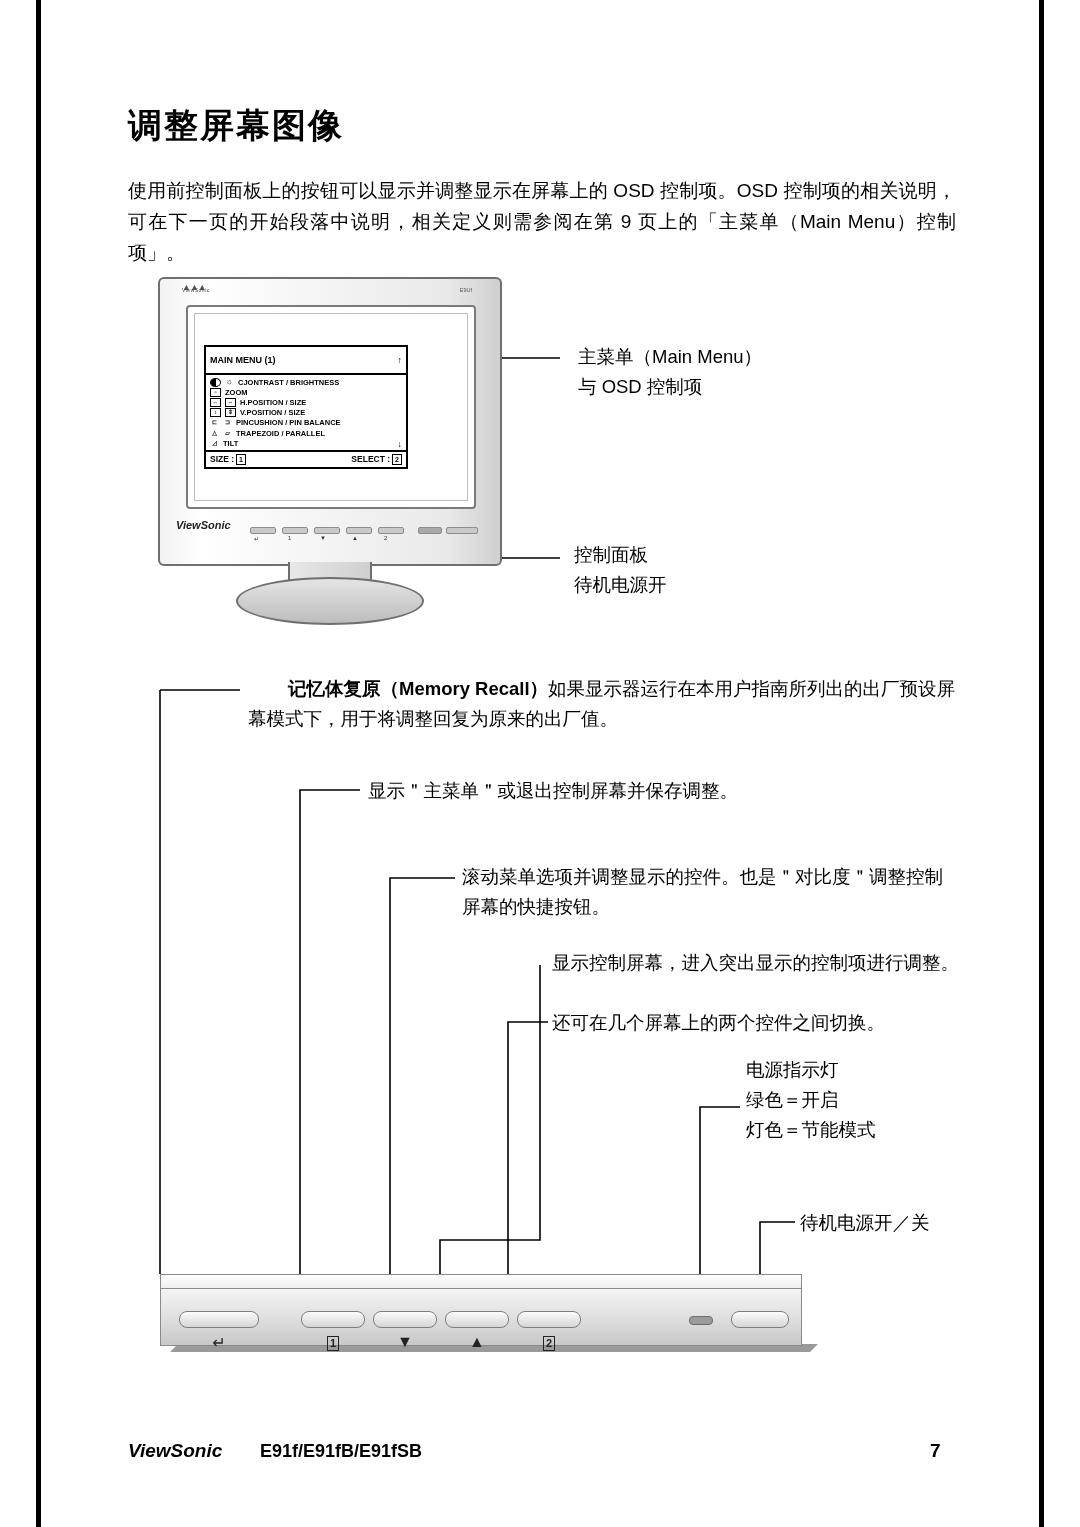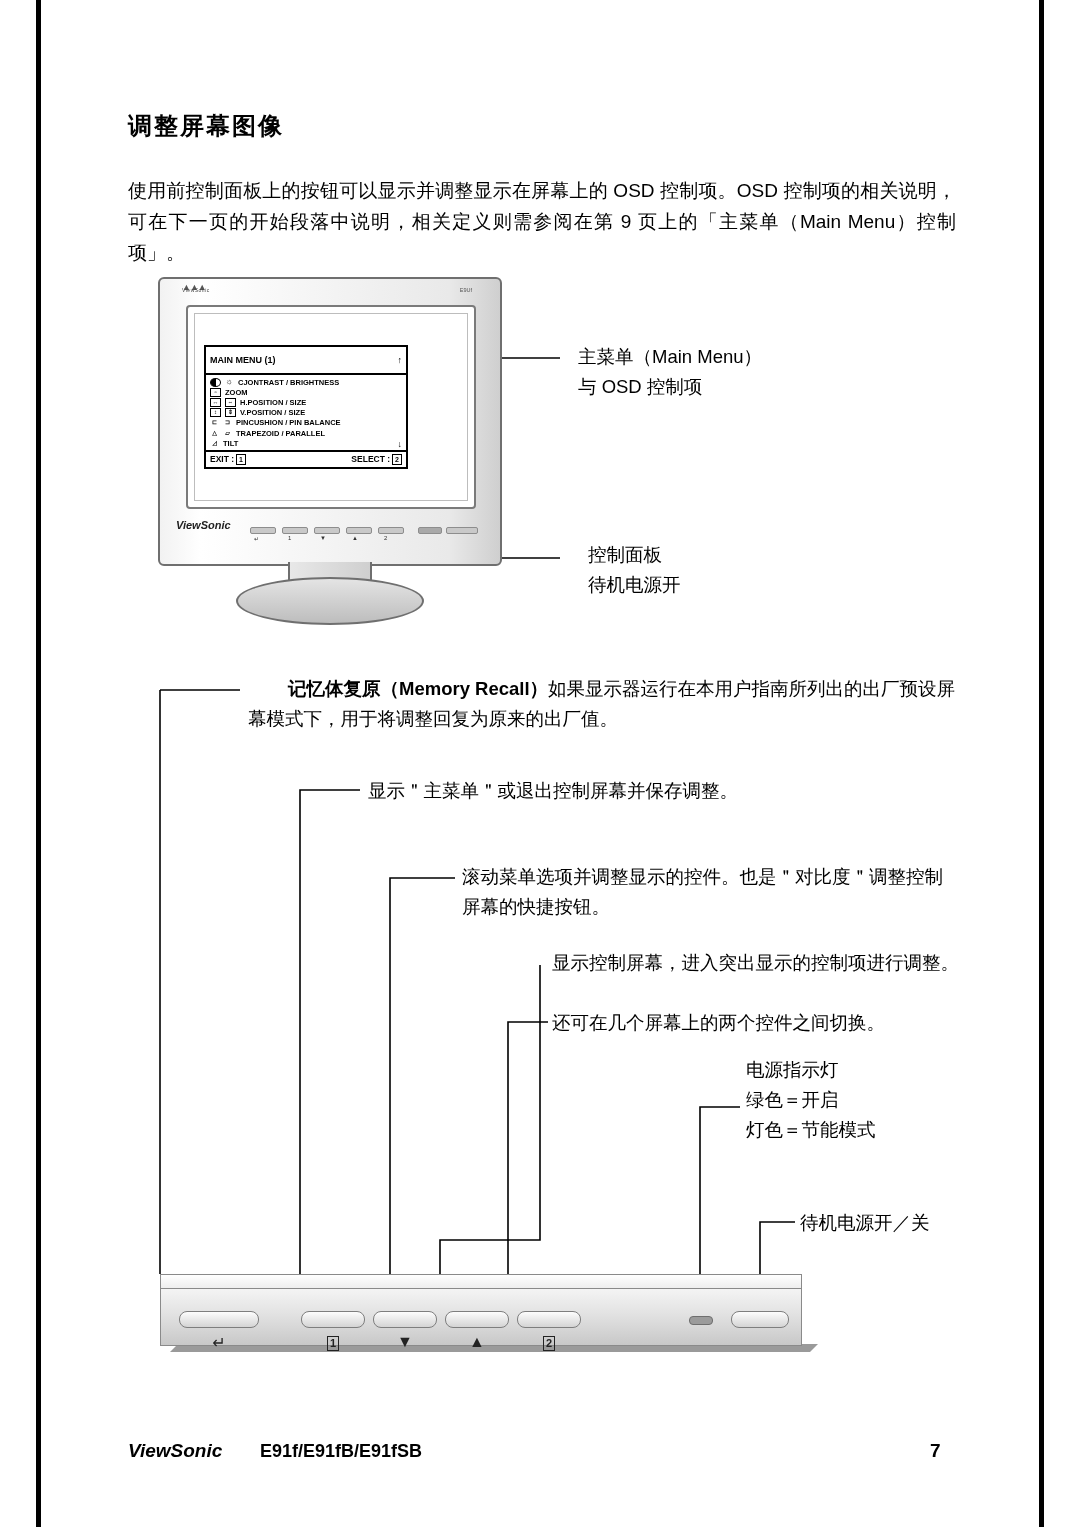--- a/index.html
+++ b/index.html
@@ -25,22 +25,22 @@
   .page-border-right {
     position: absolute;
     right: 36px; top: 0; width: 5px; height: 1527px;
     background: #000;
   }
 
   
   .heading {
     position: absolute;
     left: 128px;
-    top: 110px;
-    font-size: 24px;
+    top: 103px;
+    font-size: 34px;
     font-weight: bold;
     letter-spacing: 2px;
   }
 
   
   .intro {
     position: absolute;
     left: 128px;
     top: 175px;
     width: 828px;
@@ -377,21 +377,21 @@
           <span class="osd-label">TRAPEZOID / PARALLEL</span>
         </div>
         <div class="osd-row">
           <span class="osd-ic plain">◿</span>
           <span class="osd-label">TILT</span>
           <span class="osd-arrow" style="margin-left:auto">↓</span>
         </div>
       </div>
       <div class="osd-foot">
         <span>
-          <span>EXIT :</span><span class="keycap">1</span>
+          <span>SIZE :</span><span class="keycap">1</span>
         </span>
         <span>
           <span>SELECT :</span><span class="keycap">2</span>
         </span>
       </div>
     </div>
 
     <div class="mon-brand">ViewSonic</div>
 
     <div class="mon-btnrow">
@@ -411,21 +411,21 @@
   </div>
   <div class="mon-neck"></div>
   <div class="mon-base"></div>
 </div>
 
 <div class="label" style="left:578px; top:342px;">
   <div>主菜单（Main Menu）</div>
   <div>与 OSD 控制项</div>
 </div>
 
-<div class="label" style="left:588px; top:540px;">
+<div class="label" style="left:574px; top:540px;">
   <div>控制面板</div>
   <div>待机电源开</div>
 </div>
 
 <div class="label" style="left:248px; top:674px; width:712px;">
   <b>记忆体复原（Memory Recall）</b><span>如果显示器运行在本用户指南所列出的出厂预设屏幕模式下，用于将调整回复为原来的出厂值。</span>
 </div>
 
 <div class="label" style="left:368px; top:776px; width:580px;">显示＂主菜单＂或退出控制屏幕并保存调整。</div>
 

